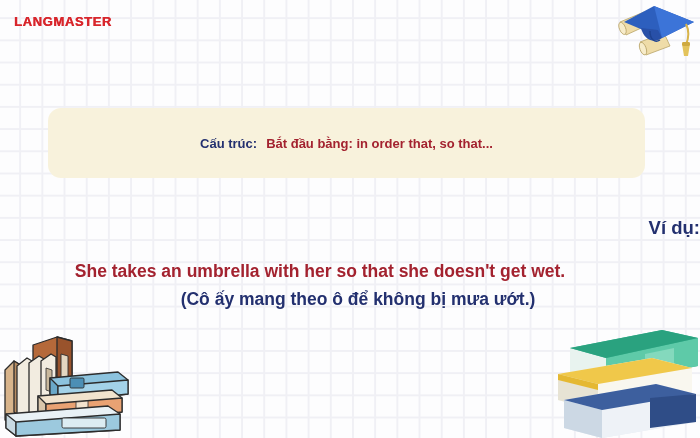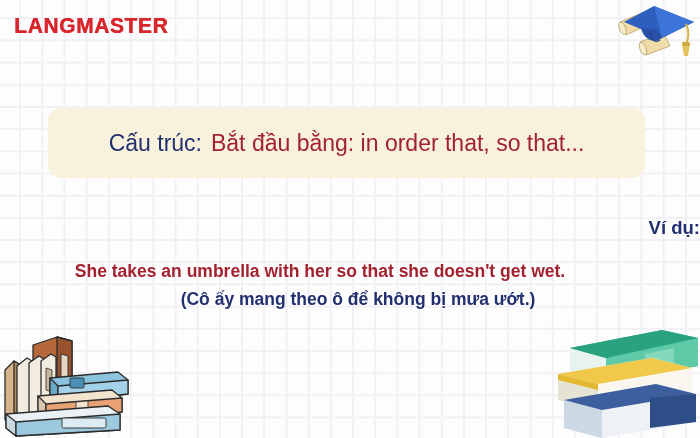--- a/index.html
+++ b/index.html
@@ -25,21 +25,21 @@
     background-size: 22.2px 22.2px;
     background-position: -3px -5px;
     overflow: hidden;
   }
 
   
   #logo {
     position: absolute;
     left: 14px;
     top: 13px;
-    font-size: 21px;
+    font-size: 13px;
     font-weight: bold;
     letter-spacing: 0.6px;
     color: #d8262c;
     font-family: "Liberation Sans", sans-serif;
     transform: scaleY(1.05);
     transform-origin: left top;
     text-shadow: 0.5px 0 0 #d8262c;
     white-space: nowrap;
   }
 
@@ -64,22 +64,22 @@
     top: 108px;
     width: 597px;
     height: 70px;
     background: #f8f2dc;
     border-radius: 13px;
     display: flex;
     align-items: center;
     justify-content: center;
   }
   #structure-line {
-    font-size: 23px;
-    font-weight: normal;
+    font-size: 13px;
+    font-weight: bold;
     white-space: nowrap;
     line-height: 1;
   }
   .lbl-navy {
     color: #23306f;
   }
   .lbl-red {
     color: #a3222f;
   }
   #structure-value {

